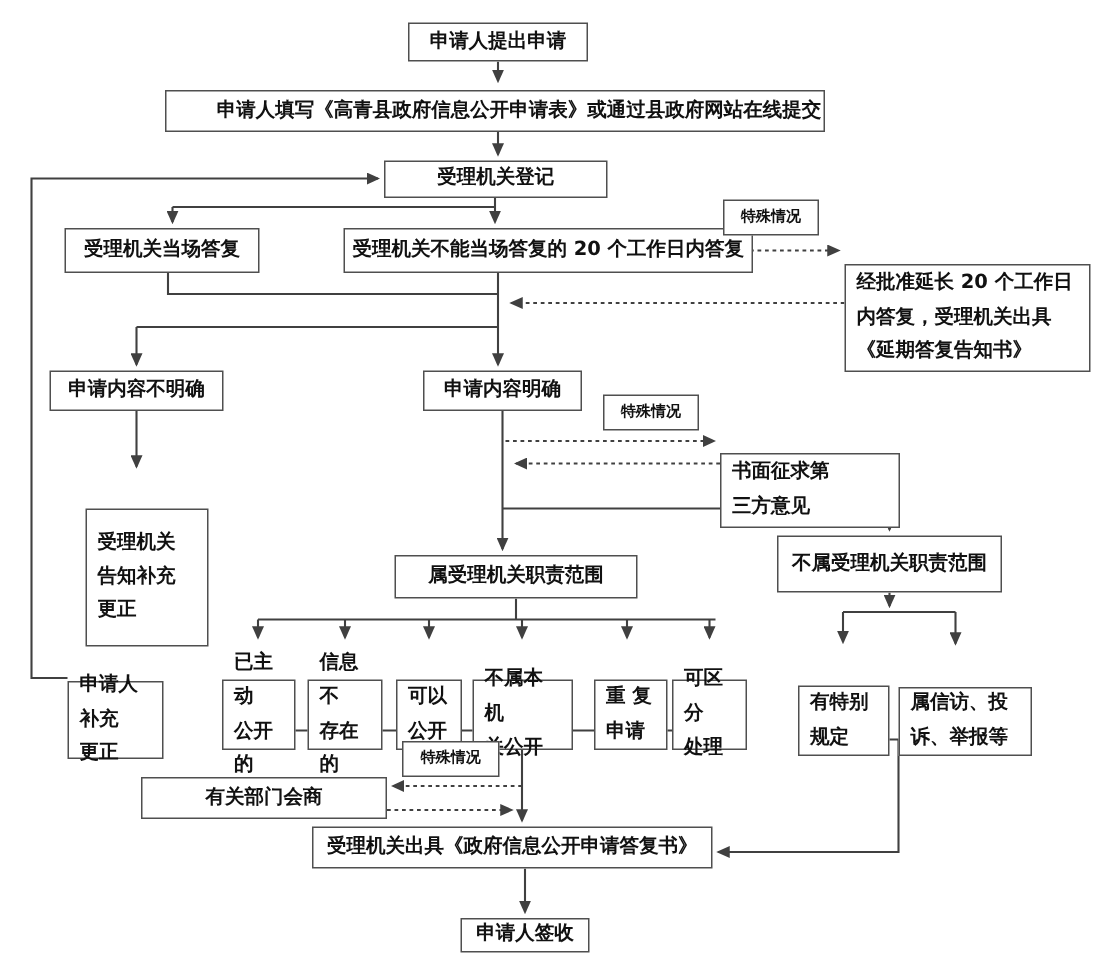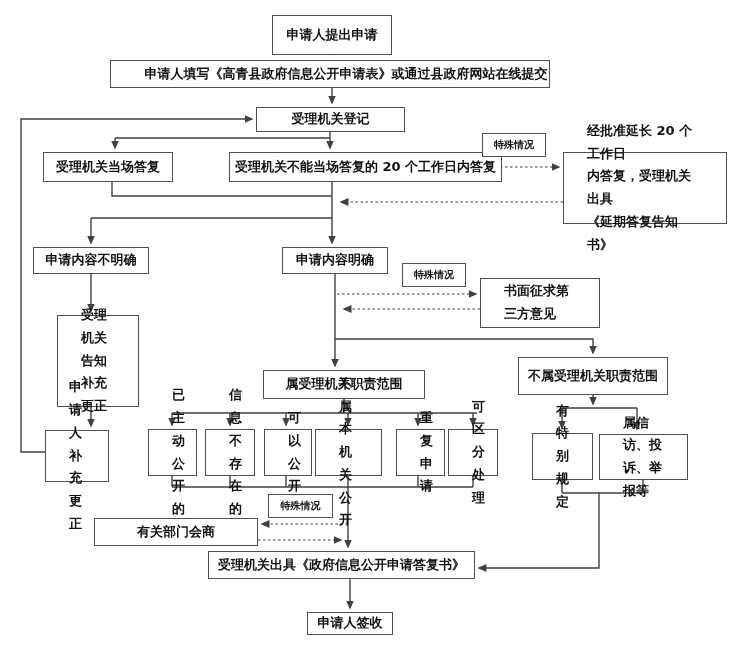--- a/index.html
+++ b/index.html
@@ -11,21 +11,21 @@
   .edges { position:absolute; left:0; top:0; z-index:1; }
   .node {
     position:absolute; z-index:2; background:#ffffff;
     border:1.4px solid #4f4f4f;
     display:flex; align-items:center; justify-content:center;
     font-size:13px; font-weight:700; color:#111111;
     text-align:center; line-height:1.45; white-space:pre-line;
   }
   .node.ml {
     justify-content:flex-start; text-align:left;
-    padding:2px 23px; line-height:1.75;
+    padding:2px 7px; line-height:1.75;margin-top:24px;
   }
   .node.sm { font-size:10px; }
 </style>
 </head>
 <body>
 
 <div class="canvas">
 
   <svg class="edges" width="732" height="653" viewBox="0 0 732 653">
     <defs>
@@ -92,21 +92,21 @@
       <path d="M563,202 H341" marker-end="url(#ah)"></path>
 
       <path d="M337,294 H476" marker-end="url(#ah)"></path>
       <path d="M480,309 H344" marker-end="url(#ah)"></path>
 
       <path d="M348,524 H262" marker-end="url(#ah)"></path>
       <path d="M258,540 H341" marker-end="url(#ah)"></path>
     </g>
   </svg>
 
-  <div class="node" style="left:272px; top:15px;  width:120px; height:40px;">申请人提出申请</div>
+  <div class="node" style="left:272px; top:15px;  width:120px; height:26px;">申请人提出申请</div>
   <div class="node" style="left:110px; top:60px;  width:440px; height:28px;padding-left:32px;">申请人填写《高青县政府信息公开申请表》或通过县政府网站在线提交</div>
   <div class="node" style="left:256px; top:107px; width:149px; height:25px;">受理机关登记</div>
   <div class="node" style="left:43px;  top:152px; width:130px; height:30px;">受理机关当场答复</div>
   <div class="node" style="left:197px; top:152px; width:273px; height:30px;margin-left:32px;">受理机关不能当场答复的 20 个工作日内答复</div>
   <div class="node sm" style="left:482px; top:133px; width:64px; height:24px;">特殊情况</div>
   <div class="node ml" style="left:563px; top:152px; width:164px; height:72px;">经批准延长 20 个工作日
 内答复，受理机关出具
 《延期答复告知书》</div>
   <div class="node" style="left:33px;  top:247px; width:116px; height:27px;">申请内容不明确</div>
   <div class="node" style="left:282px; top:247px; width:106px; height:27px;">申请内容明确</div>

